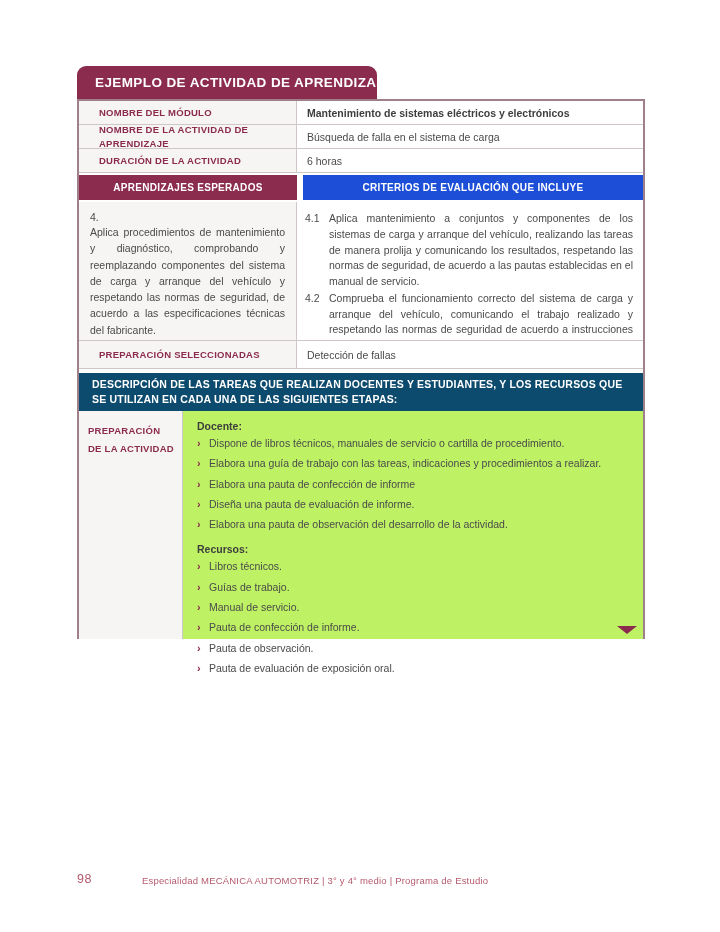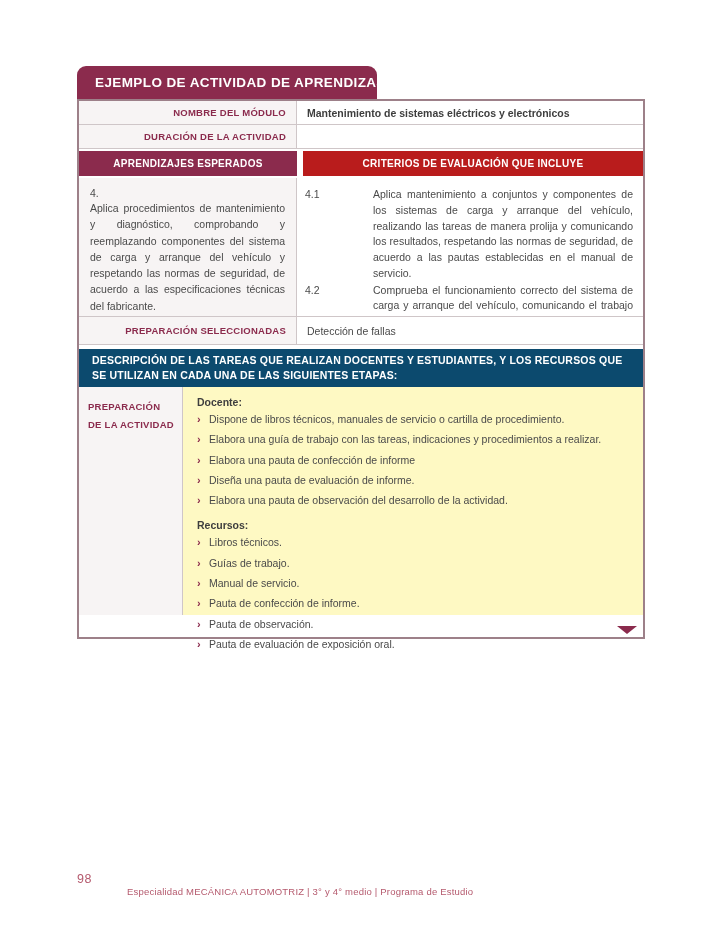--- a/index.html
+++ b/index.html
@@ -23,87 +23,87 @@
   }
 
   
   .table {
     position: absolute; left: 65px; top: 99px; width: 568px; height: 540px;
     border: 2px solid #9D8089; background: #ffffff;
   }
   .row { display: flex; width: 100%; border-bottom: 1px solid #CFC6C8; }
   .label-cell {
     width: 218px; flex: 0 0 218px; background: #F7F4F4; border-right: 1px solid #CFC6C8;
-    padding: 6px 10px; display: flex; align-items: center; justify-content: flex-end;
+    padding: 6px 20px; display: flex; align-items: center;
   }
   .label-cell span, .prep-label span {
     color: #8B2B4D; font-size: 9.5px; font-weight: 600; letter-spacing: 0.25px; line-height: 1.45;
   }
   .value-cell { flex: 1; background: #ffffff; padding: 6px 10px; display: flex; align-items: center; }
   .value-cell span { font-size: 10.5px; color: #4A4A4A; }
   .value-bold span { font-weight: bold; color: #3E3E3E; }
   .info-row { height: 24px; }
 
   
   .head-row { display: flex; width: 100%; height: 29px; background: #ffffff; padding: 2px 0; border-bottom: 0; }
   .head-left {
     width: 218px; flex: 0 0 218px; background: #8B2B4D;
     display: flex; align-items: center; justify-content: center;
   }
   .head-gap { width: 6px; flex: 0 0 6px; background: #ffffff; }
-  .head-right { flex: 1; background: #b91c1c; display: flex; align-items: center; justify-content: center; }
+  .head-right { flex: 1; background: #1d4ed8; display: flex; align-items: center; justify-content: center; }
   .head-row span { color: #ffffff; font-size: 10px; font-weight: 600; letter-spacing: 0.3px; }
 
   
   .content-row { height: 139px; align-items: stretch; }
   .content-left {
     width: 218px; flex: 0 0 218px; background: #F7F4F4; border-right: 1px solid #CFC6C8;
     padding: 9px 11px;
   }
   .content-left .num { font-size: 10.5px; color: #4A4A4A; display: block; margin-bottom: 1px; }
   .content-left p { font-size: 10.5px; color: #4A4A4A; line-height: 1.55; text-align: justify; }
   .content-right { flex: 1; background: #ffffff; padding: 9px 10px 9px 8px; }
-  .crit-item { display: flex; margin-bottom: 1px; gap: 44px; }
+  .crit-item { display: flex; margin-bottom: 1px; }
   .crit-num { flex: 0 0 24px; font-size: 10.5px; color: #4A4A4A; line-height: 1.5; }
   .crit-text { flex: 1; font-size: 10.5px; color: #4A4A4A; line-height: 1.5; text-align: justify; }
 
   .met-row { height: 28px; }
 
   .spacer { height: 4px; background: #ffffff; }
 
   
   .banner {
     width: 100%; height: 38px; background: #0c4a6e; padding: 5px 13px;
     display: flex; align-items: center;
   }
   .banner span { color: #ffffff; font-size: 10.5px; font-weight: 600; line-height: 1.45; letter-spacing: 0.2px; }
 
   
   .prep-row { display: flex; width: 100%; height: 228px; align-items: stretch; border-bottom: 0; }
   .prep-label {
     width: 104px; flex: 0 0 104px; background: #F7F4F4; border-right: 1px solid #CFC6C8;
     padding: 9px 8px 0 9px;
   }
-  .prep-content { flex: 1; background: #fef9c3; padding: 9px 14px; position: relative; }
+  .prep-content { flex: 1; background: #bef264; padding: 9px 14px; position: relative; }
   .list-heading { font-size: 10.5px; font-weight: bold; color: #3E3E3E; margin-bottom: 4px; display: block; }
   .b-item { display: flex; margin: 0 0 5.5px 0; }
   .bullet { flex: 0 0 12px; color: #8B2B4D; font-size: 11px; font-weight: bold; line-height: 1.35; }
   .b-text { flex: 1; font-size: 10.5px; color: #4A4A4A; line-height: 1.35; }
   .recursos-block { margin-top: 11px; }
 
   
   .tri {
     position: absolute; right: 6px; bottom: 3px;
     width: 0; height: 0;
     border-left: 10px solid transparent; border-right: 10px solid transparent;
     border-top: 8px solid #8B2B4D;
   }
 
   
-  .footer { position: absolute; left: 65px; top: 872px; display: flex; align-items: flex-start; flex-direction: column; }
+  .footer { position: absolute; left: 65px; top: 872px; display: flex; align-items: flex-end; }
   .page-num { color: #B55A6E; font-size: 12.5px; letter-spacing: 0.5px; }
   .footer-text { color: #B55A6E; font-size: 9.5px; margin-left: 50px; letter-spacing: 0.2px; }
 </style>
 </head>
 <body>
 
 <div class="page">
 
   <div class="tab">
     <span>EJEMPLO DE ACTIVIDAD DE APRENDIZAJE</span>
@@ -113,24 +113,35 @@
 
     <div class="row info-row">
       <div class="label-cell">
         <span>NOMBRE DEL MÓDULO</span>
       </div>
       <div class="value-cell value-bold">
         <span>Mantenimiento de sistemas eléctricos y electrónicos</span>
       </div>
     </div>
 
-
     <div class="row info-row">
       <div class="label-cell">
+        <span>NOMBRE DE LA ACTIVIDAD DE APRENDIZAJE</span>
+      </div>
+      <div class="value-cell">
+        <span>Búsqueda de falla en el sistema de carga</span>
+      </div>
+    </div>
+
+    <div class="row info-row">
+      <div class="label-cell">
         <span>DURACIÓN DE LA ACTIVIDAD</span>
+      </div>
+      <div class="value-cell">
+        <span>6 horas</span>
       </div>
     </div>
 
     <div class="head-row">
       <div class="head-left">
         <span>APRENDIZAJES ESPERADOS</span>
       </div>
       <div class="head-gap"></div>
       <div class="head-right">
         <span>CRITERIOS DE EVALUACIÓN QUE INCLUYE</span>

